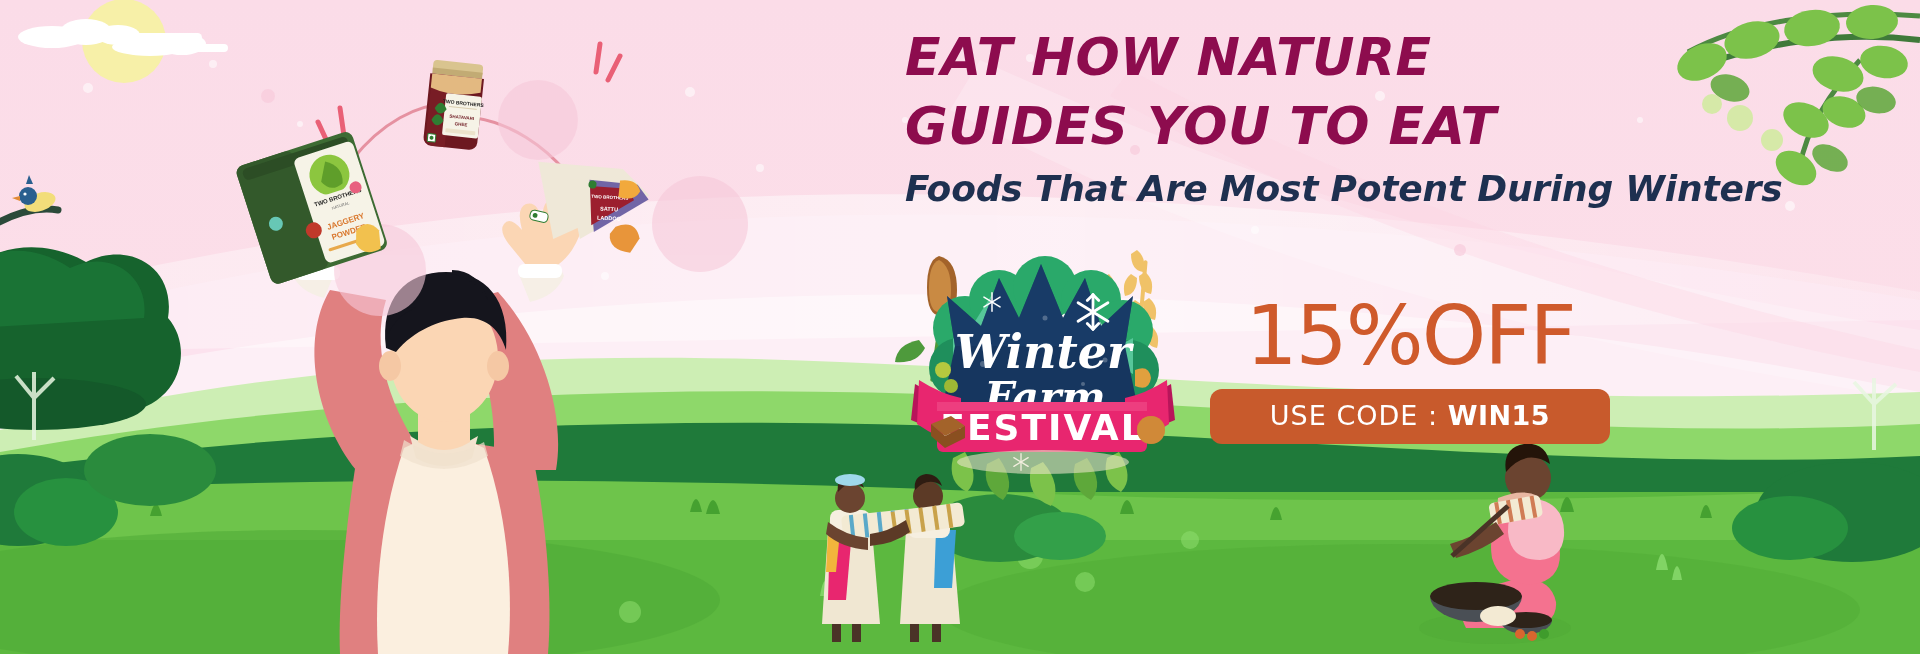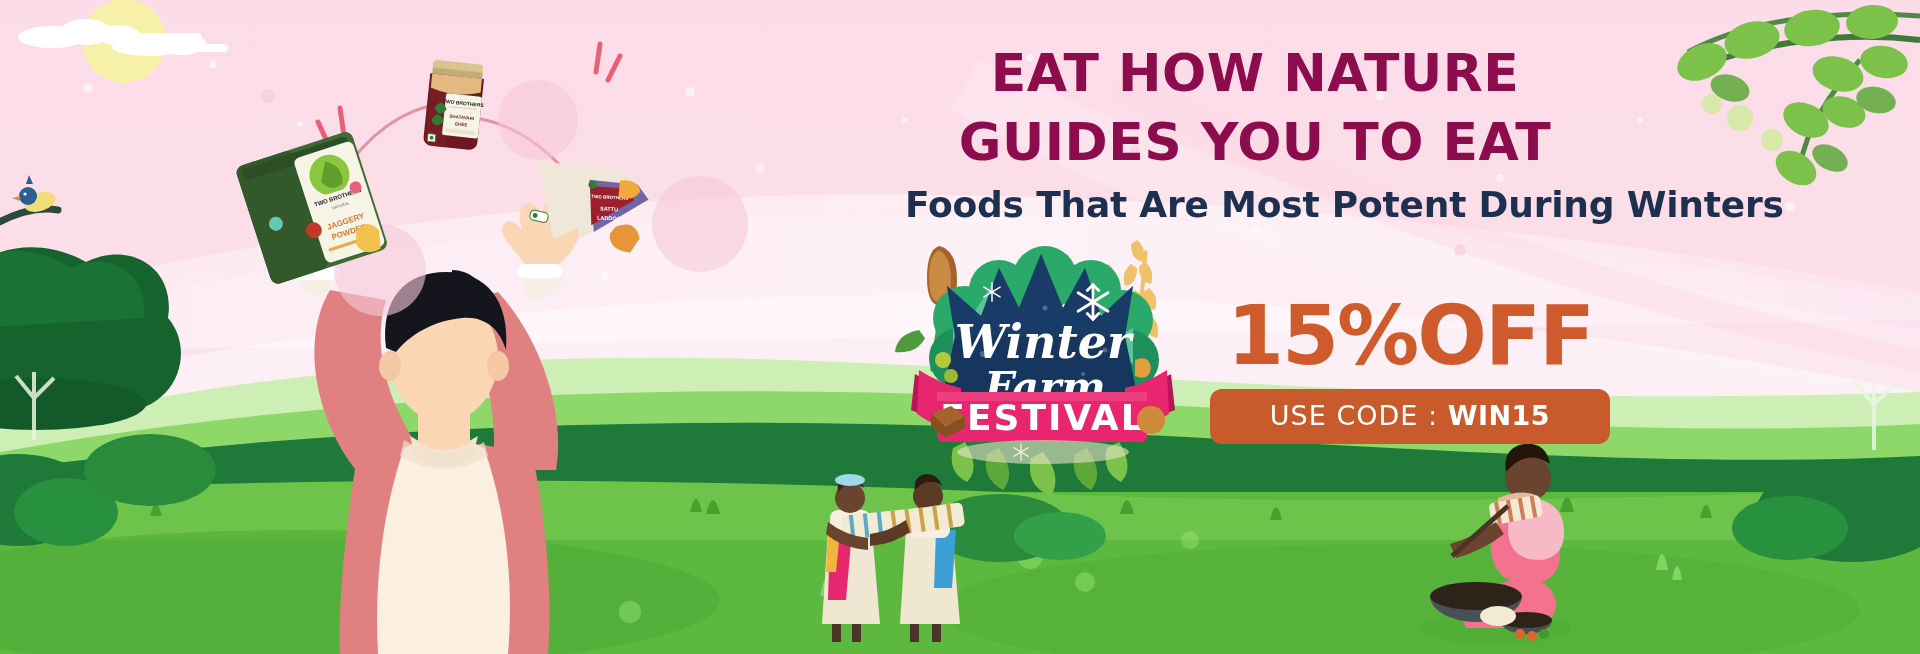--- a/index.html
+++ b/index.html
@@ -13,24 +13,25 @@
     width:1920px; height:654px;
     overflow:hidden;
     background:#fbdce8;
   }
   .layer { position:absolute; left:0; top:0; width:1920px; height:654px; }
   svg.layer { display:block; }
 
   
   .copy {
     position:absolute;
-    left:905px; top:48px;
+    left:905px; top:32px;
     width:700px;
-    text-align:center;
+    text-align:left;
     z-index:40;
+    font-style:italic;
   }
   .headline {
     font-size:52px;
     font-weight:bold;
     letter-spacing:0.5px;
     line-height:0.98;
     color:#8d0c4e;
     font-family:"DejaVu Sans", sans-serif;
     white-space:nowrap;
   }
@@ -47,21 +48,21 @@
 
   
   .offer {
     position:absolute;
     left:1210px; top:295px;
     width:400px;
     z-index:45;
   }
   .pct {
     font-size:82px;
-    font-weight:bold;
+    font-weight:normal;
     color:#cf5a2b;
     font-family:"DejaVu Sans", sans-serif;
     letter-spacing:-2px;
     line-height:1;
     text-align:center;
     white-space:nowrap;
   }
   .codepill {
     margin-top:12px;
     background:#c85a2c;
@@ -70,21 +71,21 @@
     text-align:center;
     color:#ffffff;
     font-size:27px;
     letter-spacing:1px;
     font-family:"DejaVu Sans", sans-serif;
     white-space:nowrap;
   }
   .codepill .codeword { font-weight:bold; letter-spacing:0.5px; }
 
   
-  .badge { position:absolute; left:895px; top:224px; width:290px; height:260px; z-index:35; }
+  .badge { position:absolute; left:895px; top:234px; width:290px; height:260px; z-index:35; }
   .badge svg { display:block; width:290px; height:260px; overflow:visible; }
   .scriptword {
     font-family:"DejaVu Serif", serif;
     font-style:italic;
     font-weight:bold;
     fill:#ffffff;
   }
   .festival-word {
     font-family:"DejaVu Sans", sans-serif;
     font-weight:bold;

